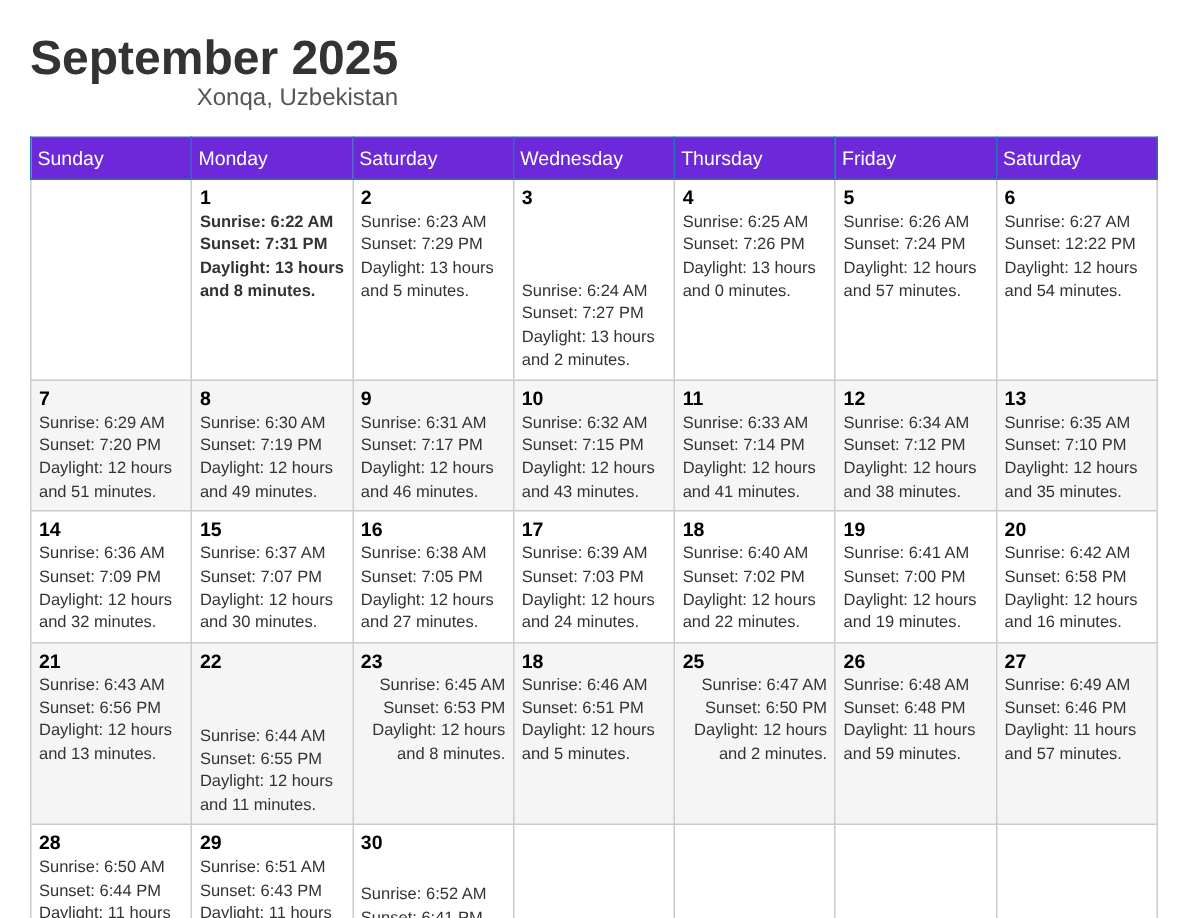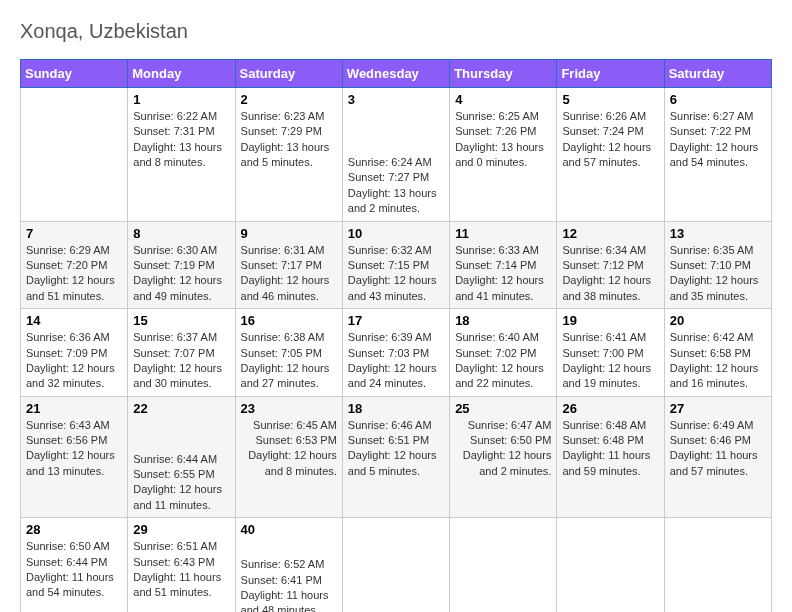--- a/index.html
+++ b/index.html
@@ -27,35 +27,35 @@
     }
     .title-block {
       text-align: right;
     }
     .month-title {
       font-size: 32px;
       font-weight: bold;
       color: #333;
     }
     .location-title {
-      font-size: 20px;
+      font-size: 16px;
       color: #555;
     }
     table {
       width: 100%;
       border-collapse: collapse;
       font-size: 11px;
     }
     thead tr th {
-      background-color: #8b5cf6;
+      background-color: #6d28d9;
       color: #fff;
       padding: 6px 4px;
       text-align: left;
       font-size: 13px;
-      font-weight: bold;
+      font-weight: normal;
       border: 1px solid #2a6ebb;
     }
     tbody tr td {
       border: 1px solid #ccc;
       padding: 4px 5px;
       vertical-align: top;
       width: calc(100% / 7);
       height: 80px;
     }
     tbody tr:nth-child(even) td {
@@ -73,20 +73,21 @@
     .day-info {
       color: #333;
       line-height: 1.4;
     }
   </style>
 </head>
 <body>
 
 <div class="header">
   <div class="title-block">
+    <div class="month-title">September 2025</div>
     <div class="location-title">Xonqa, Uzbekistan</div>
   </div>
 </div>
 
 <table>
   <thead>
     <tr>
     <th>Sunday</th>
         <th>Monday</th>
         <th>Saturday</th>
@@ -94,21 +95,21 @@
         <th>Thursday</th>
         <th>Friday</th>
         <th>Saturday</th>
       </tr>
   </thead>
   <tbody>
   <tr>
         <td></td>
         <td>
           <span class="day-num">1</span>
-          <div class="day-info" style="white-space: pre-line;">Sunrise: 6:22 AM
+          <div class="day-info" style="white-space: pre-line; font-weight: bold;">Sunrise: 6:22 AM
 Sunset: 7:31 PM
 Daylight: 13 hours
 and 8 minutes.</div>
         </td>
         <td>
           <span class="day-num">2</span>
           <div class="day-info" style="white-space: pre-line;">Sunrise: 6:23 AM
 Sunset: 7:29 PM
 Daylight: 13 hours
 and 5 minutes.</div>
@@ -130,21 +131,21 @@
         <td>
           <span class="day-num">5</span>
           <div class="day-info" style="white-space: pre-line;">Sunrise: 6:26 AM
 Sunset: 7:24 PM
 Daylight: 12 hours
 and 57 minutes.</div>
         </td>
         <td>
           <span class="day-num">6</span>
           <div class="day-info" style="white-space: pre-line;">Sunrise: 6:27 AM
-Sunset: 7:22 PM
+Sunset: 12:22 PM
 Daylight: 12 hours
 and 54 minutes.</div>
         </td>
       </tr>
       <tr>
         <td>
           <span class="day-num">7</span>
           <div class="day-info" style="white-space: pre-line;">Sunrise: 6:29 AM
 Sunset: 7:20 PM
 Daylight: 12 hours
@@ -304,21 +305,21 @@
 and 54 minutes.</div>
         </td>
         <td>
           <span class="day-num">29</span>
           <div class="day-info" style="white-space: pre-line;">Sunrise: 6:51 AM
 Sunset: 6:43 PM
 Daylight: 11 hours
 and 51 minutes.</div>
         </td>
         <td>
-          <span class="day-num">40</span>
+          <span class="day-num">30</span>
           <div class="day-info" style="white-space: pre-line; margin-top: 20px;">Sunrise: 6:52 AM
 Sunset: 6:41 PM
 Daylight: 11 hours
 and 48 minutes.</div>
         </td>
         <td></td>
         <td></td>
         <td></td>
         <td></td>
       </tr>

